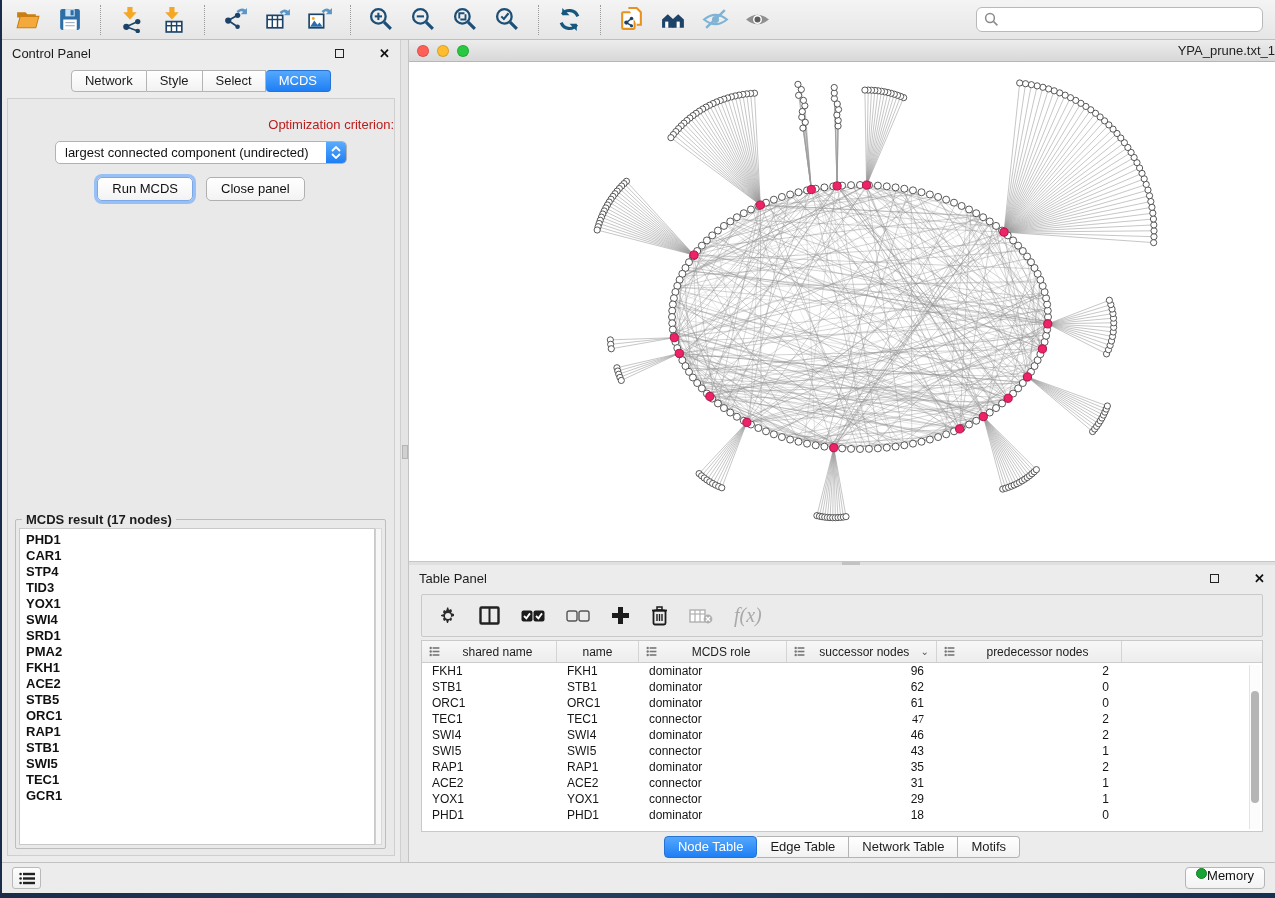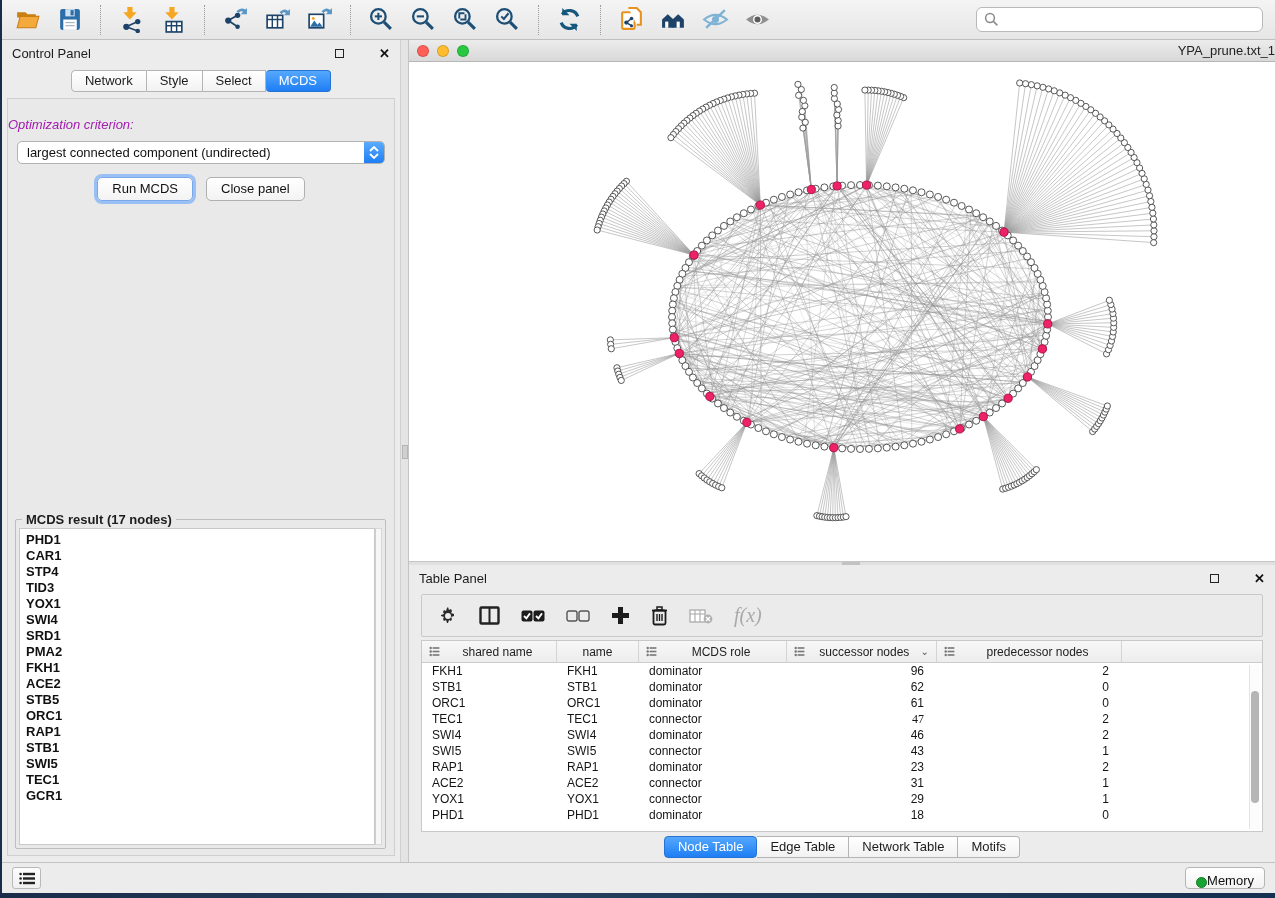--- a/index.html
+++ b/index.html
@@ -21,22 +21,22 @@
   .panel-header { height:27px; display:flex; align-items:center; padding:0 10px; font-size:13px; color:#1c1c1c;gap:24px; }
   .panel-header .ph-title { flex:1; }
   .float-box { width:9px; height:9px; border:1.5px solid #222; margin-right:11px; cursor:pointer; }
   .close-x { font-size:13px; font-weight:bold; color:#111; cursor:pointer; line-height:1; }
   .tab-row { display:flex; justify-content:center; gap:0; padding:3px 0 6px 0; }
   .seg-btn { font-size:13px; color:#1c1c1c; background:linear-gradient(#ffffff,#f2f2f2); border:1px solid #b4b4b4; border-left:none; padding:2px 13px 3px; cursor:pointer; }
   .seg-btn:first-child { border-left:1px solid #b4b4b4; border-radius:4px 0 0 4px; }
   .seg-btn.last { border-radius:0 4px 4px 0; }
   .seg-btn.active { background:linear-gradient(#55a8fc,#1e7ef5); color:#fff; border-color:#2673d4; border-radius:4px; }
   .cp-content { flex:1; margin:0 5px 6px 5px; background:#e9e9e9; border:1px solid #cfcfcf; position:relative; }
-  .opt-label { text-align:left; font-size:13px; color:#a21caf; margin-top:18px;font-style:italic; }
-  .dropdown { margin:9px auto 0; width:368px; height:23px; background:#fff; border:1px solid #b2b2b2; border-radius:5px; display:flex; align-items:center; cursor:pointer; position:relative; }
+  .opt-label { text-align:right; font-size:13px; color:#b91c1c; margin-top:18px; }
+  .dropdown { margin:9px auto 0; width:292px; height:23px; background:#fff; border:1px solid #b2b2b2; border-radius:5px; display:flex; align-items:center; cursor:pointer; position:relative; }
   .dropdown .dd-text { flex:1; font-size:13px; color:#111; padding-left:9px; white-space:nowrap; overflow:hidden; }
   .dd-cap { width:20px; height:21px; border-radius:0 4px 4px 0; background:linear-gradient(#5aabfd,#1e7ef5); display:flex; flex-direction:column; align-items:center; justify-content:center; gap:1px; }
   .dd-cap svg { display:block; }
   .btn-row { display:flex; justify-content:center; gap:13px; margin-top:13px; }
   .mac-btn { font-size:13px; font-family:"Liberation Sans",sans-serif; color:#111; background:linear-gradient(#ffffff,#f3f3f3); border:1px solid #b0b0b0; border-radius:5px; padding:3px 14px 4px; cursor:pointer; }
   .mac-btn.focus-ring { box-shadow:0 0 0 3px rgba(110,170,250,.65); border-color:#7aa8e8; }
 
   .group-box { position:absolute; left:7px; right:8px; top:420px; bottom:6px; border:1px solid #bdbdbd; border-radius:2px;font-weight:bold; }
   .group-title { position:absolute; top:-8px; left:6px; background:#e9e9e9; padding:0 4px; font-size:13px; color:#1c1c1c; }
   .mcds-list { position:absolute; left:3px; right:10px; top:8px; bottom:3px; background:#fff; border:1px solid #c9c9c9; overflow:hidden; padding:3px 0 0 6px; }
@@ -72,21 +72,21 @@
   .th .th-label { flex:1; text-align:center; }
   .trow { display:flex; height:16px; align-items:center; cursor:default; }
   .td { font-size:12px; color:#151515; white-space:nowrap; overflow:hidden; }
   .table-scroll { position:absolute; top:24px; right:2px; bottom:2px; width:11px; background:#fcfcfc; border-left:1px solid #e4e4e4; }
   .table-scroll .thumb { position:absolute; left:1px; width:8px; top:26px; height:112px; background:#b5b5b5; border-radius:5px; }
   .bottom-tabs { height:30px; display:flex; justify-content:center; align-items:center; flex:0 0 auto; }
 
   
   .status-bar { height:31px; background:#ececec; border-top:1px solid #c2c2c2; display:flex; align-items:center; padding:0 10px; flex:0 0 auto; }
   .list-btn { width:29px; height:22px; background:linear-gradient(#fdfdfd,#f0f0f0); border:1px solid #b9b9b9; border-radius:3px; display:flex; align-items:center; justify-content:center; cursor:pointer; }
-  .memory-btn { margin-left:auto; height:22px; background:linear-gradient(#ffffff,#f2f2f2); border:1px solid #b5b5b5; border-radius:4px; display:flex; align-items:flex-end; gap:0; padding:0 10px; font-size:13px; color:#111; cursor:pointer; }
+  .memory-btn { margin-left:auto; height:22px; background:linear-gradient(#ffffff,#f2f2f2); border:1px solid #b5b5b5; border-radius:4px; display:flex; align-items:flex-start; gap:0; padding:0 10px; font-size:13px; color:#111; cursor:pointer; }
   .mem-dot { width:11px; height:11px; border-radius:50%; background:#18a335; border:1px solid #0e7d24; }
 </style>
 </head>
 <body>
 
 <div class="app">
 
   <div class="toolbar">
     <div class="tb-icon">
       <svg width="27" height="27" viewBox="0 0 26 26">
@@ -1341,21 +1341,21 @@
                 <div class="td" style="width: 135px; text-align: left; padding: 0px 0px 0px 10px;">SWI5</div>
                 <div class="td" style="width: 82px; text-align: left; padding: 0px 0px 0px 10px;">SWI5</div>
                 <div class="td" style="width: 148px; text-align: left; padding: 0px 0px 0px 10px;">connector</div>
                 <div class="td" style="width: 150px; text-align: right; padding: 0px 13px 0px 0px;">43</div>
                 <div class="td" style="width: 185px; text-align: right; padding: 0px 13px 0px 0px;">1</div>
               </div>
               <div class="trow">
                 <div class="td" style="width: 135px; text-align: left; padding: 0px 0px 0px 10px;">RAP1</div>
                 <div class="td" style="width: 82px; text-align: left; padding: 0px 0px 0px 10px;">RAP1</div>
                 <div class="td" style="width: 148px; text-align: left; padding: 0px 0px 0px 10px;">dominator</div>
-                <div class="td" style="width: 150px; text-align: right; padding: 0px 13px 0px 0px;">23</div>
+                <div class="td" style="width: 150px; text-align: right; padding: 0px 13px 0px 0px;">35</div>
                 <div class="td" style="width: 185px; text-align: right; padding: 0px 13px 0px 0px;">2</div>
               </div>
               <div class="trow">
                 <div class="td" style="width: 135px; text-align: left; padding: 0px 0px 0px 10px;">ACE2</div>
                 <div class="td" style="width: 82px; text-align: left; padding: 0px 0px 0px 10px;">ACE2</div>
                 <div class="td" style="width: 148px; text-align: left; padding: 0px 0px 0px 10px;">connector</div>
                 <div class="td" style="width: 150px; text-align: right; padding: 0px 13px 0px 0px;">31</div>
                 <div class="td" style="width: 185px; text-align: right; padding: 0px 13px 0px 0px;">1</div>
               </div>
               <div class="trow">

